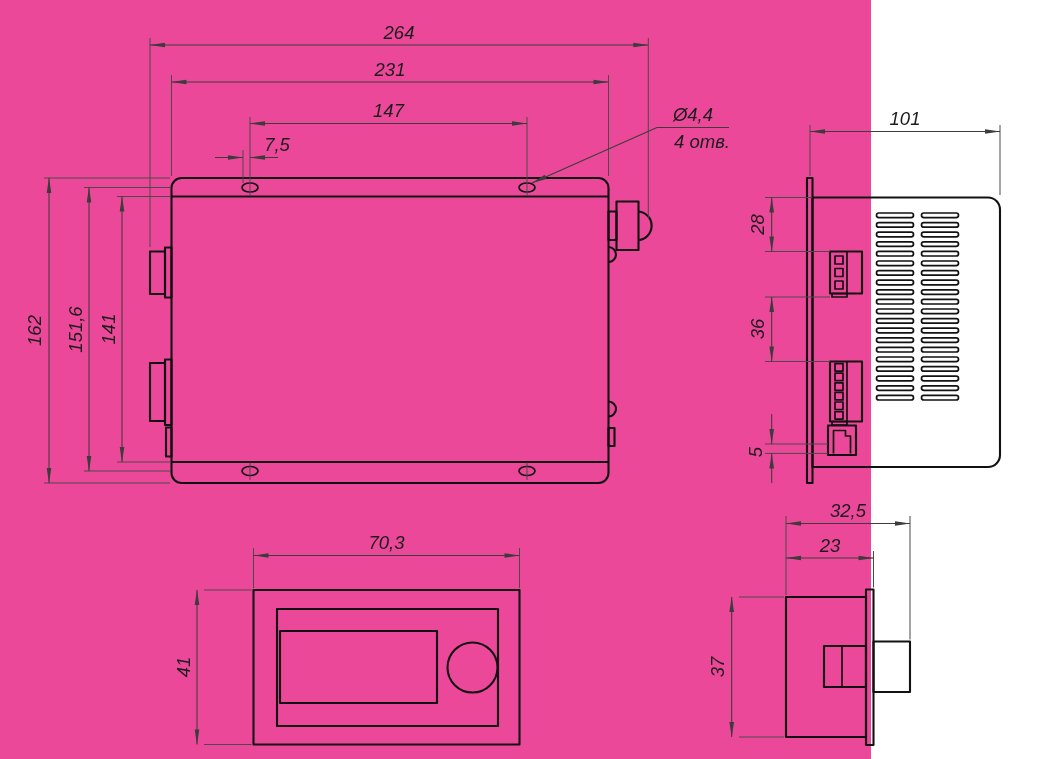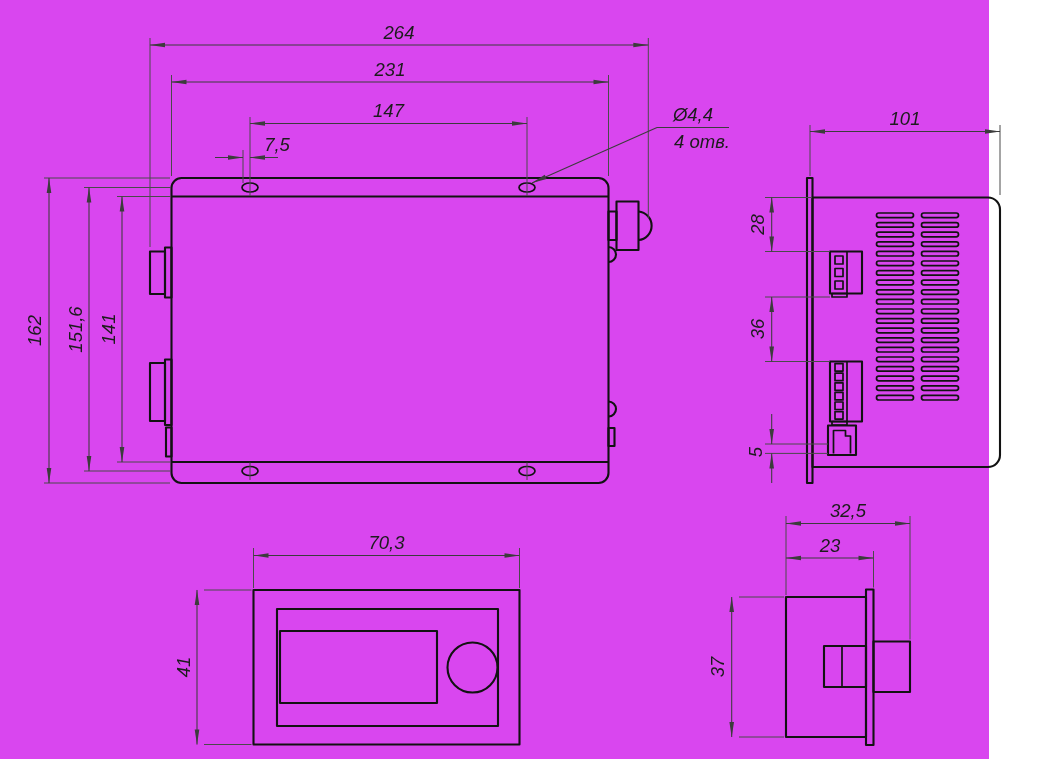--- a/index.html
+++ b/index.html
@@ -1,16 +1,16 @@
 <!DOCTYPE html>
 <html><head>
 <meta charset="utf-8">
 <style>
   html,body{margin:0;padding:0;background:#fff;}
-  .stage{width:989px;height:759px;background:#d946ef;position:relative;}
+  .stage{width:871px;height:759px;background:#ec4899;position:relative;}
   svg{display:block;}
   .obj{fill:none;stroke:#121212;stroke-width:2.1;stroke-linejoin:round;stroke-linecap:butt;}
   .obj2{fill:none;stroke:#121212;stroke-width:1.7;stroke-linejoin:round;}
   .dimline{fill:none;stroke:#3c3c3c;stroke-width:1.05;}
   .ext{fill:none;stroke:#4a4a4a;stroke-width:1;}
   text.dim{font-family:"Liberation Sans",sans-serif;font-style:italic;font-size:18.5px;fill:#1c1c1c;text-anchor:middle;}
 </style>
 </head>
 <body>
 

